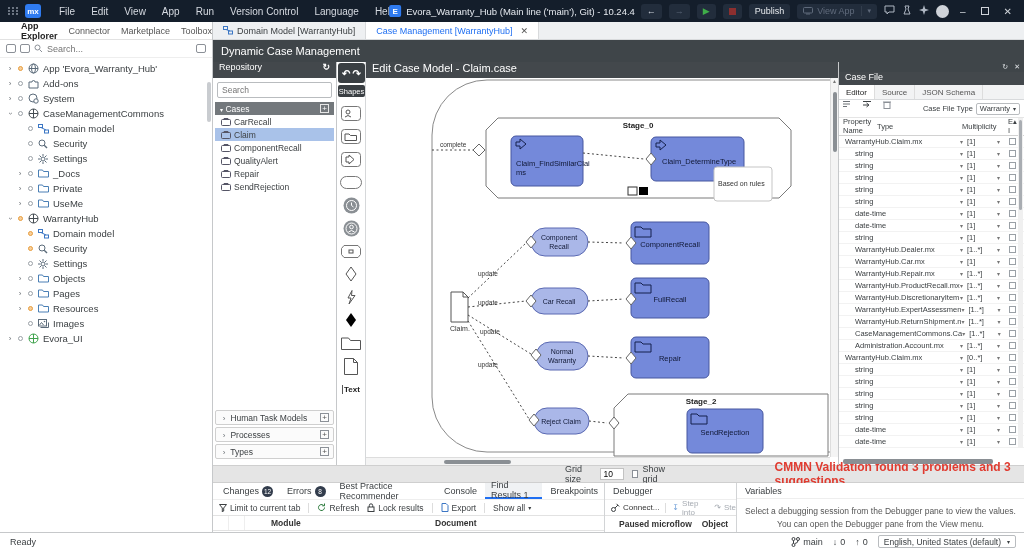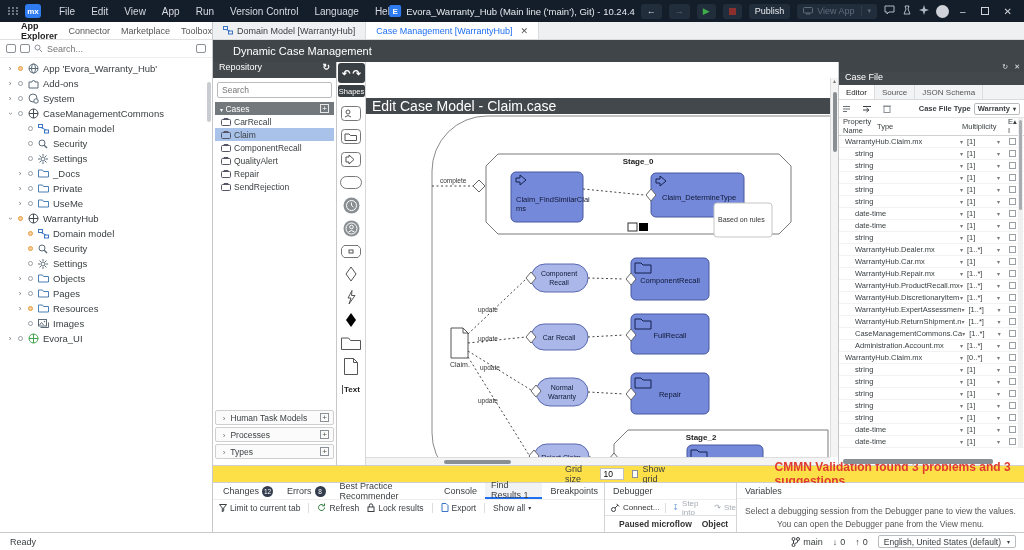--- a/index.html
+++ b/index.html
@@ -40,21 +40,21 @@
   .dot.gray { border:1px solid #9aa0a6; }
   .dot.orange { border:1px solid #e79c3c; background:#f7cf9b; }
   .ticon { width:12px; height:12px; display:inline-flex; align-items:center; justify-content:center; }
   #sb-scroll { position:absolute; right:1px; top:60px; width:4px; height:40px; background:#c9ccd0; border-radius:2px; }
   
   #workspace { position:absolute; left:213px; top:22px; width:811px; height:510px; background:#fff; }
   #doc-tabs { position:absolute; left:0; top:0; width:811px; height:18px; background:#eef0f2; display:flex; font-size:9px; border-bottom:1px solid #d8dadc; }
   .dtab { display:flex; align-items:center; gap:4px; padding:7px 10px; color:#3c4043; }
   .dtab.on { background:#fff; color:#1f6ff2; border-right:1px solid #d8dadc; border-left:1px solid #d8dadc; }
   .dtab .x { color:#555; margin-left:4px; }
-  #dcm-header { position:absolute; left:0; top:18px; width:811px; height:22px; background:#3f4549; color:#fff; font-size:11px; display:flex; align-items:center; padding-left:20px; }
+  #dcm-header { position:absolute; left:0; top:18px; width:811px; height:22px; background:#3f4549; color:#fff; font-size:11px; display:flex; align-items:center; padding-left:8px; }
   .darkbar { background:#43484c; color:#fff; font-size:9px; display:flex; align-items:flex-start; padding:0 6px; }
   
   #repo { position:absolute; left:0; top:40px; width:124px; height:403px; border-right:1px solid #c6c8ca; }
   #repo-header { height:16px; justify-content:space-between; }
   #repo-search { margin:4px 4px; height:16px; border:1px solid #b9bcbf; border-radius:2px; display:flex; align-items:center; }
   #repo-search input { border:none; outline:none; font-size:8.5px; width:100%; padding:0 4px; color:#555; }
   #cases-hdr { height:13px; background:#73787c; color:#fff; font-size:8.5px; display:flex; align-items:center; padding:0 5px; justify-content:space-between; margin:0 2px; }
   .plus-ic { font-size:8px; border:1px solid #e7e7e7; width:9px; height:9px; line-height:8px; text-align:center; }
   .ritem { height:13px; display:flex; align-items:center; gap:3px; font-size:8.5px; color:#3c4043; padding-left:6px; margin:0 2px; }
   .ritem.sel { background:#a9c2e9; }
@@ -62,38 +62,38 @@
   .csec { height:15px; border:1px solid #cfcfcf; background:#fbfbfb; border-radius:2px; margin-top:2px; display:flex; align-items:center; justify-content:space-between; padding:0 4px; font-size:8.5px; color:#3c4043; }
   .csec .plus-ic { border-color:#8b9097; color:#555; }
   
   #shapes-col { position:absolute; left:124px; top:40px; width:29px; height:403px; border-right:1px solid #d6d8da; background:#fff; }
   #undo-redo { margin:1px 1px; width:27px; height:20px; background:#3a3f43; border-radius:3px; color:#fff; display:flex; align-items:center; justify-content:center; gap:2px; font-size:10px; font-weight:bold; }
   #shapes-tag { margin:2px 1px; width:27px; height:12px; background:#3a3f43; border-radius:2px; color:#fff; font-size:7.5px; display:flex; align-items:center; justify-content:center; }
   #shape-list { display:flex; flex-direction:column; align-items:center; gap:5px; padding-top:5px; }
   .shape-btn { width:24px; height:18px; display:flex; align-items:center; justify-content:center; }
   
   #canvas { position:absolute; left:153px; top:40px; width:472px; height:403px; }
-  #canvas-header { height:16px; font-size:14px;margin-top:36px; }
+  #canvas-header { height:16px; font-size:11px; }
   #cv-hscroll { position:absolute; left:0; bottom:0; width:464px; height:8px; background:#f4f4f4; border-top:1px solid #ddd; }
   #cv-hthumb { position:absolute; left:78px; top:2px; width:67px; height:4px; background:#8a8f94; border-radius:2px; }
   #cv-vscroll { position:absolute; right:0; top:16px; width:8px; height:379px; background:#f4f4f4; border-left:1px solid #ddd; font-size:5px; color:#777; text-align:center; }
   #cv-vthumb { position:absolute; left:2px; top:14px; width:4px; height:60px; background:#8a8f94; border-radius:2px; }
   
-  #grid-bar { position:absolute; left:0; top:443px; width:811px; height:18px; border-top:1px solid #cfcfcf; border-bottom:1px solid #cfcfcf; background:#fde047; display:flex; align-items:center; font-size:9px; color:#3c4043; }
+  #grid-bar { position:absolute; left:0; top:443px; width:811px; height:18px; border-top:1px solid #cfcfcf; border-bottom:1px solid #cfcfcf; background:#e5e5e5; display:flex; align-items:center; font-size:9px; color:#3c4043; }
   #grid-size-input { width:24px; height:12px; border:1px solid #c2c2c2; font-size:8.5px; text-align:left; padding-left:3px; margin:0 8px 0 6px; background:#fff; }
   #grid-bar .cb { width:8px; height:8px; border:1px solid #8b9097; background:#fff; margin-right:4px; }
   #validation-msg { color:#e03b30; font-weight:bold; font-size:12px; margin-left:100px; }
   
   #casefile { position:absolute; left:625px; top:40px; width:186px; height:403px; border-left:1px solid #c6c8ca; font-size:8px; }
   #cf-dock { height:10px; background:#3f4549; color:#dfe2e5; display:flex; justify-content:flex-end; align-items:center; gap:6px; padding:0 4px; font-size:7px; }
   #cf-title { height:13px; }
   #cf-tabs { height:15px; display:flex; border-bottom:1px solid #d8dadc; background:#f2f3f4; font-size:8px; }
   #cf-tabs span { padding:1px 7px; color:#555; border-right:1px solid #ddd; display:flex; align-items:center; }
   #cf-tabs .on { background:#fff; color:#222; }
-  #cf-toolbar { height:18px; display:flex; align-items:center; padding:0 4px; gap:10px; border-bottom:1px solid #e5e5e5;font-weight:bold; }
+  #cf-toolbar { height:18px; display:flex; padding:0 4px; gap:10px; border-bottom:1px solid #e5e5e5; }
   #cf-type { margin-left:auto; display:flex; align-items:center; gap:3px; font-size:7.5px; color:#3c4043; }
   #cf-type .select { border:1px solid #b9bcbf; border-radius:2px; height:12px; display:flex; align-items:center; padding:0 3px; gap:3px; background:#fff; }
   #cf-colhdr { height:18px; display:flex; border-bottom:1px solid #d2d2d2; font-size:7.5px; color:#3c4043; align-items:center; }
   #cf-colhdr .c1 { width:38px; padding-left:4px; line-height:1.1; }
   #cf-colhdr .c2 { flex:1; }
   #cf-colhdr .c3 { width:46px; }
   #cf-colhdr .c4 { width:16px; line-height:1.1; }
   #cf-rows { position:relative; height:315px; overflow:hidden; }
   .cfrow { height:12px; display:flex; align-items:center; font-size:7.5px; color:#3c4043; border-bottom:1px solid #f2f2f2; }
   .cfrow .name { flex:1; display:flex; align-items:center; gap:2px; }
@@ -1055,20 +1055,26 @@
               <path d="M1,0.5 h4 l2,2 v6 h-6 z" fill="none" stroke="#3b76c4"></path>
             </svg>
             <span>Export</span>
           </span>
         <span class="tsep"></span>
         <span class="tbtn">
             <span>Show all</span>
             <span style="font-size:6px">▾</span>
           </span>
       </div>
+      <div id="bp-findhdr">
+        <span class="g"></span>
+          <span class="g"></span>
+        <span class="m">Module</span>
+        <span>Document</span>
+      </div>
     </div>
     <div id="bp-debug">
       <div id="dbg-tab">Debugger</div>
       <div id="dbg-toolbar">
         <span class="tbtn">
             <svg width="9" height="9">
               <circle cx="2.5" cy="6.5" r="2" fill="none" stroke="#3c4043"></circle>
               <path d="M4,5 L7,2 M5.5,0.8 l2.7,2.7" fill="none" stroke="#3c4043"></path>
             </svg>
             <span>Connect...</span>

